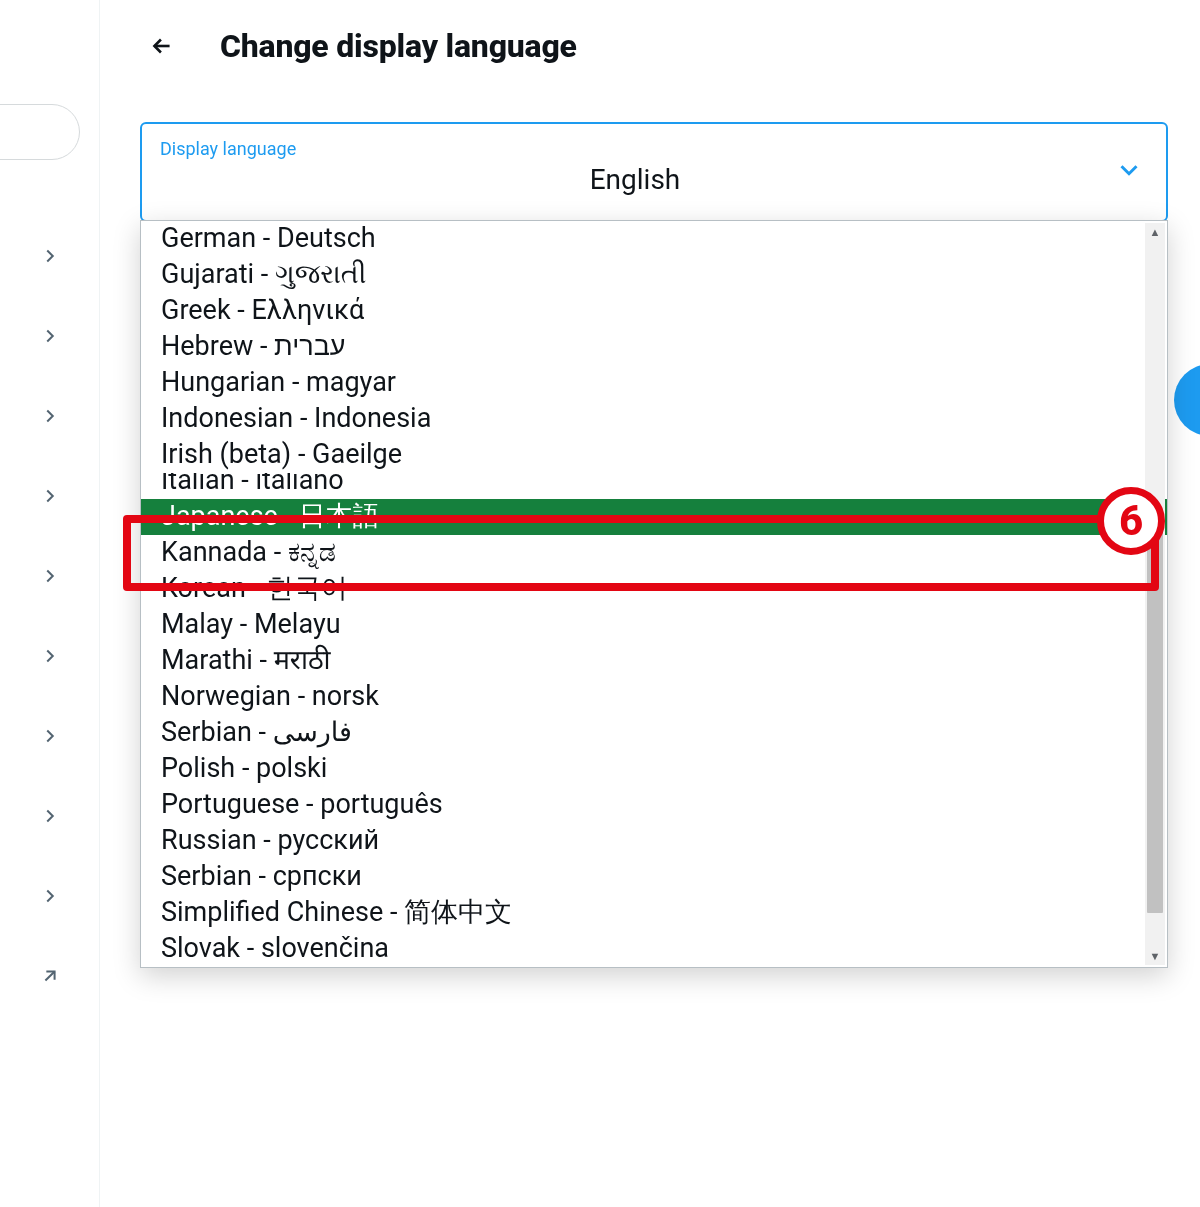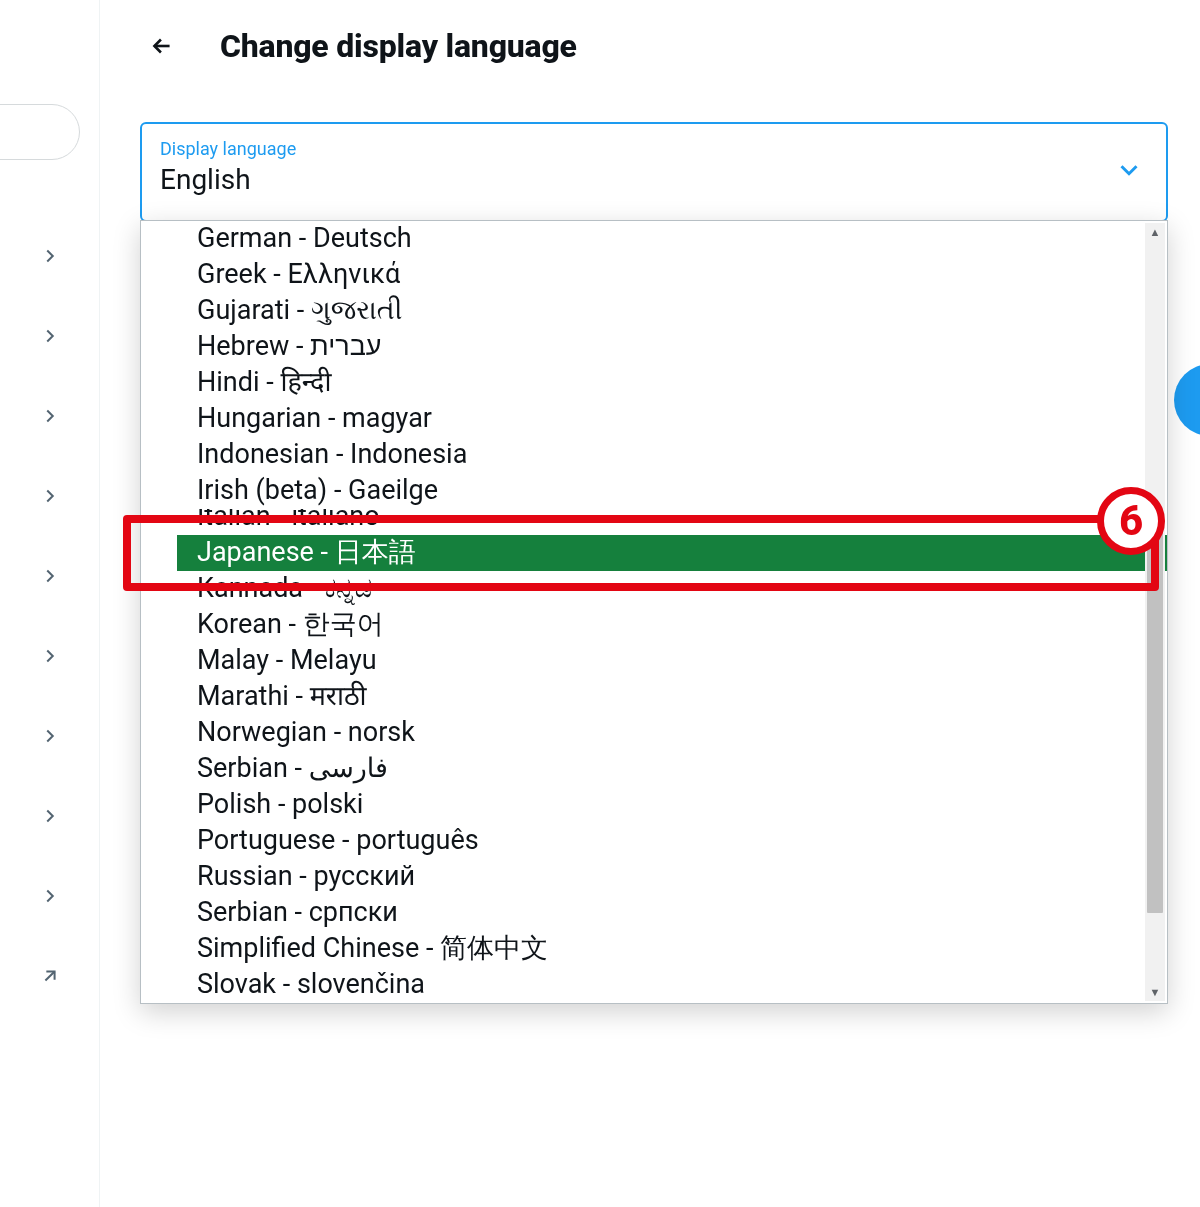--- a/index.html
+++ b/index.html
@@ -88,21 +88,21 @@
   .select-field {
     position: relative;
     border: 2px solid #1d9bf0;
     border-radius: 6px;
     background: #fff;
     height: 100px;
     padding: 14px 56px 10px 18px;
     cursor: pointer;
   }
   .float-label { color: #1d9bf0; font-size: 18px; margin-bottom: 4px; }
-  .selected-value { font-size: 28px; color: #0f1419; }
+  .selected-value { font-size: 28px; color: #0f1419; text-align: center; }
   .select-caret {
     position: absolute;
     right: 22px;
     top: 50%;
     transform: translateY(-50%);
   }
   .select-caret svg { width: 30px; height: 30px; stroke: #1d9bf0; stroke-width: 2.4; fill: none; }
 
   
   .listbox {
@@ -117,21 +117,20 @@
   .list-inner { position: relative; }
   .option {
     font-size: 27px;
     line-height: 1.33;
     padding: 0 20px;
     height: 36px;
     display: flex;
     align-items: center;
     white-space: nowrap;
     cursor: pointer;
-    margin-left: 36px;
   }
   .option.clipped-top {
     height: 26px;
     align-items: flex-end;
     overflow: hidden;
     text-align: center;
   }
   .option.selected {
     background: #15803d; 
     color: #fff;
@@ -279,24 +278,23 @@
       <div class="select-caret">
         <svg viewBox="0 0 24 24">
             <path d="M6 9l6 6 6-6"></path>
           </svg>
       </div>
     </div>
 
     <div class="listbox">
       <div class="list-inner" id="list-inner">
           <div class="option">German - Deutsch</div>
+          <div class="option">Gujarati - ગુજરાતી</div>
           <div class="option">Greek - Ελληνικά</div>
-          <div class="option">Gujarati - ગુજરાતી</div>
           <div class="option">Hebrew - עברית</div>
-          <div class="option">Hindi - हिन्दी</div>
           <div class="option">Hungarian - magyar</div>
           <div class="option">Indonesian - Indonesia</div>
           <div class="option">Irish (beta) - Gaeilge</div>
           <div class="option clipped-top">Italian - italiano</div>
           <div class="option selected">Japanese - 日本語</div>
           <div class="option">Kannada - ಕನ್ನಡ</div>
           <div class="option">Korean - 한국어</div>
           <div class="option">Malay - Melayu</div>
           <div class="option">Marathi - मराठी</div>
           <div class="option">Norwegian - norsk</div>

